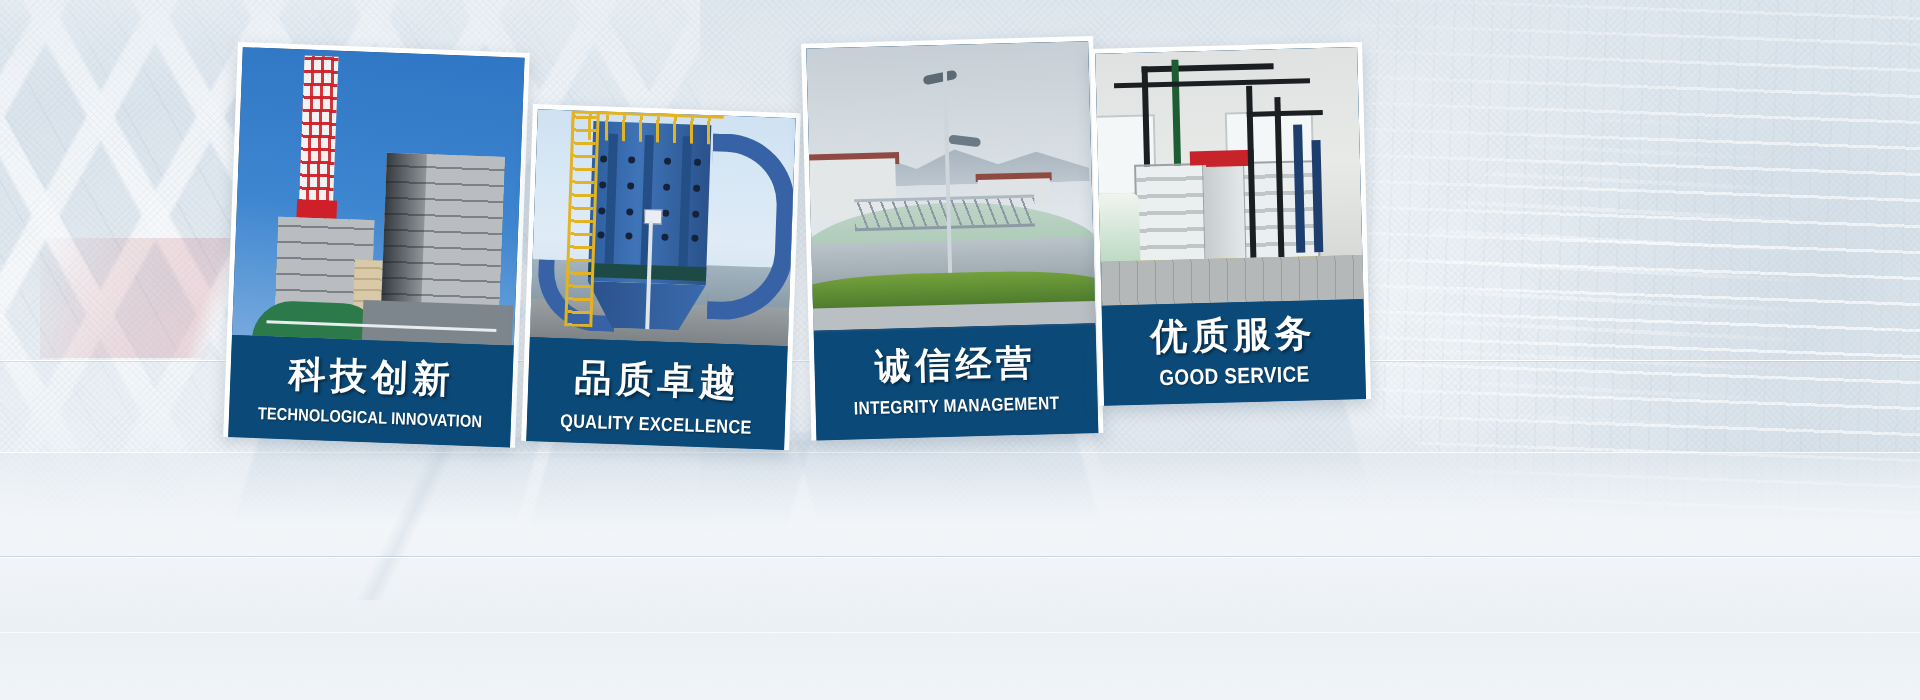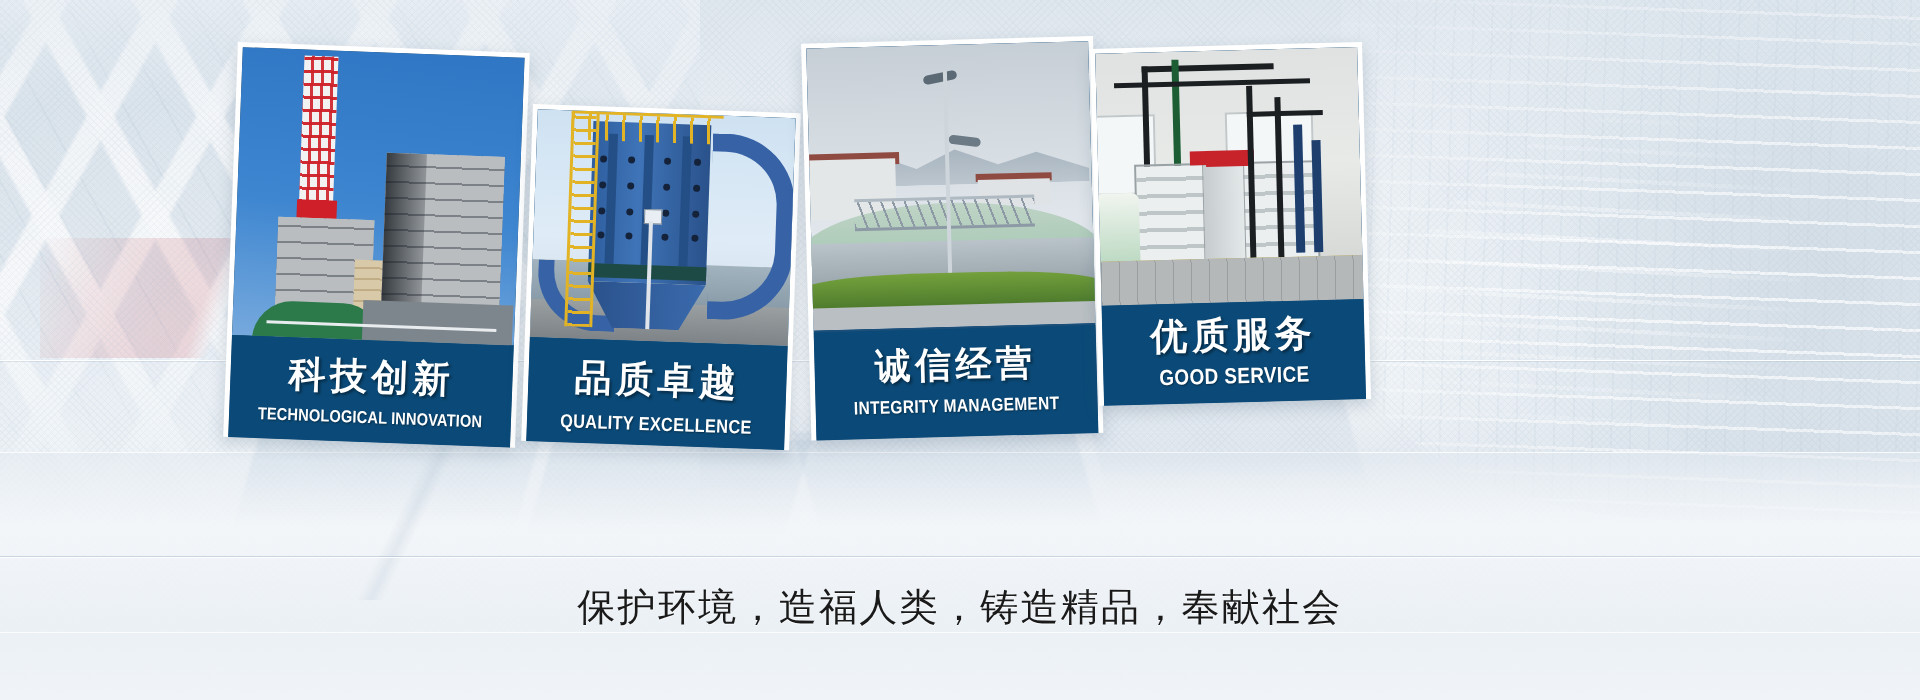--- a/index.html
+++ b/index.html
@@ -350,15 +350,14 @@
         <div class="p4-yellow"></div>
         <div class="p4-floor"></div>
       </div>
       <div class="capbar">
         <div class="cap-cn">优质服务</div>
         <div class="cap-en">GOOD SERVICE</div>
       </div>
     </div>
   </div>
 
-  <div id="tagline">保护环境，造福人类，铸造精品，奉献社会</div>
 
 </div>
 
 </body></html>

